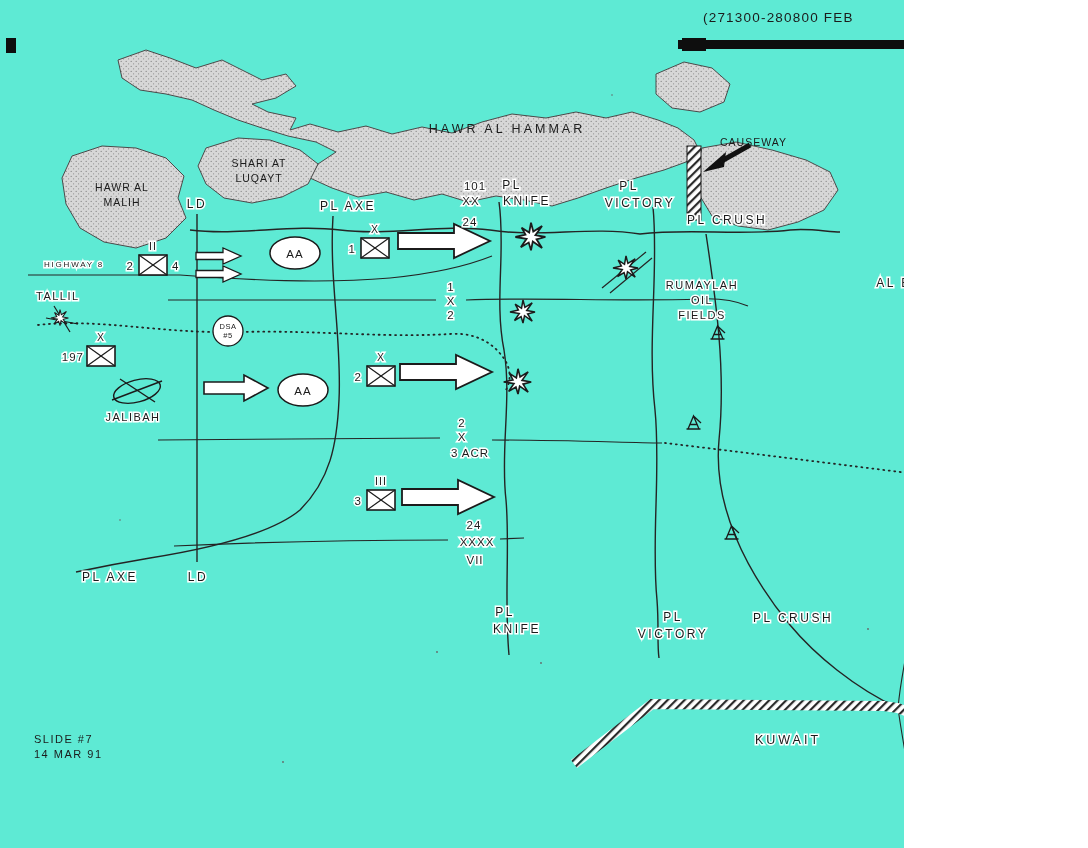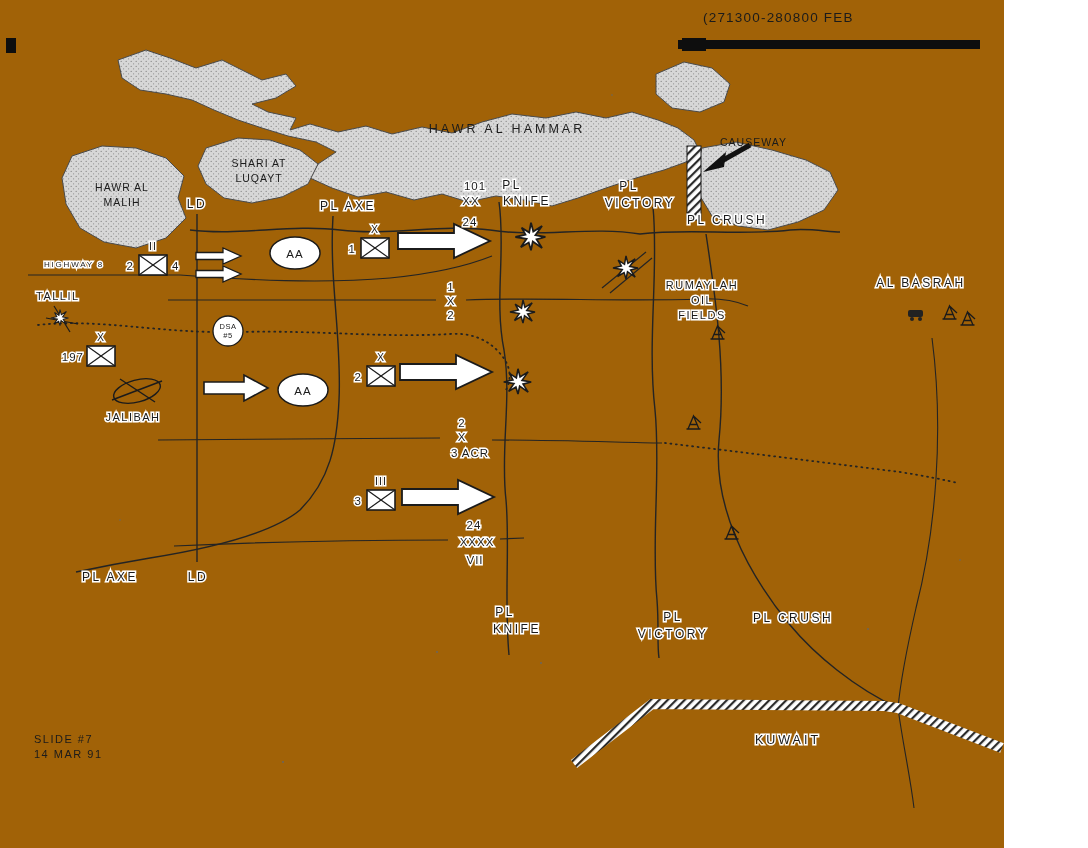--- a/index.html
+++ b/index.html
@@ -1,16 +1,16 @@
 <!DOCTYPE html>
 <html><head>
 <meta charset="utf-8">
 <style>
   html,body{margin:0;padding:0;background:#ffffff;}
-  .page{width:1004px;height:848px;position:relative;background:#a16207;overflow:hidden;}
+  .page{width:904px;height:848px;position:relative;background:#5eead4;overflow:hidden;}
   svg{display:block;}
   text{font-family:"Liberation Sans",sans-serif;fill:#1b1b1b;}
   .tx-lg{font-size:12.5px;letter-spacing:3px;}
   .tx{font-size:12px;letter-spacing:2.5px;}
   .tx-md{font-size:11px;letter-spacing:1.5px;}
   .tx-num{font-size:11.5px;letter-spacing:1px;}
   .tx-sm{font-size:10.5px;letter-spacing:1px;}
   .tx-xs{font-size:8px;letter-spacing:1.8px;}
   .tx-dsa{font-size:7.5px;letter-spacing:0.5px;}
   .dtg{font-size:13.5px;letter-spacing:1.2px;}

